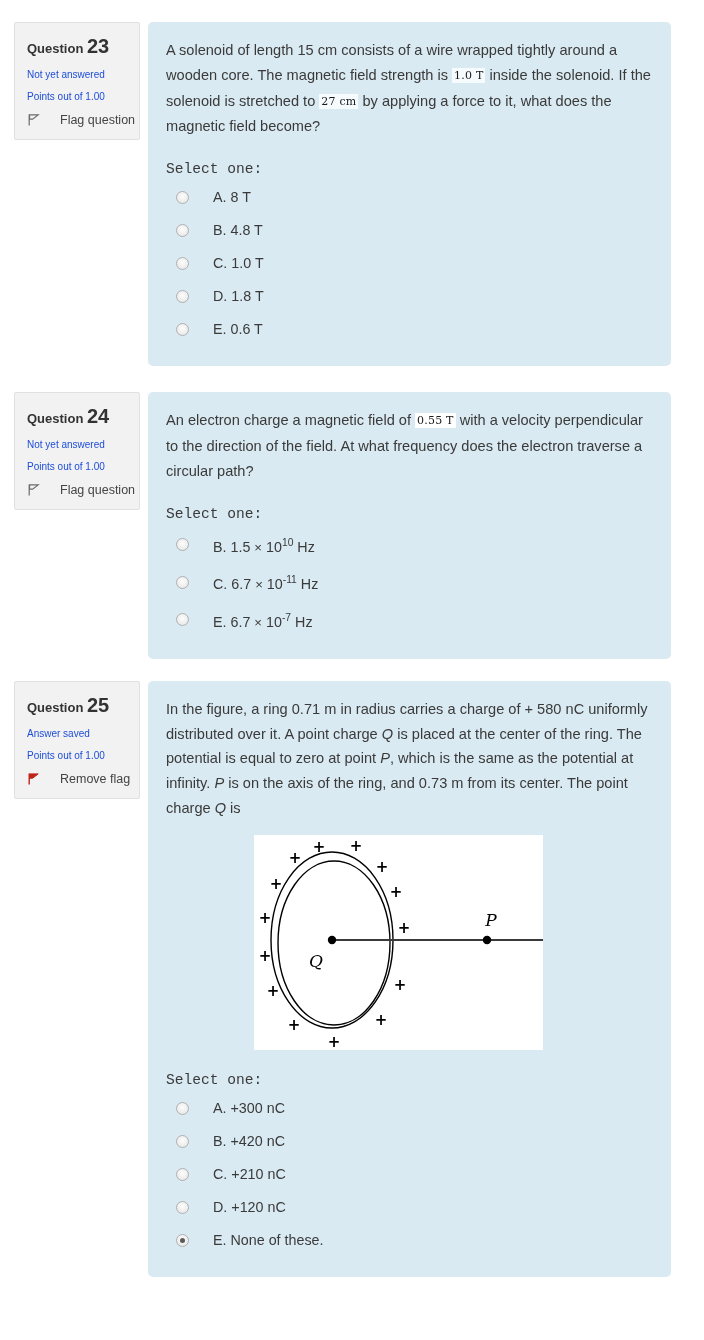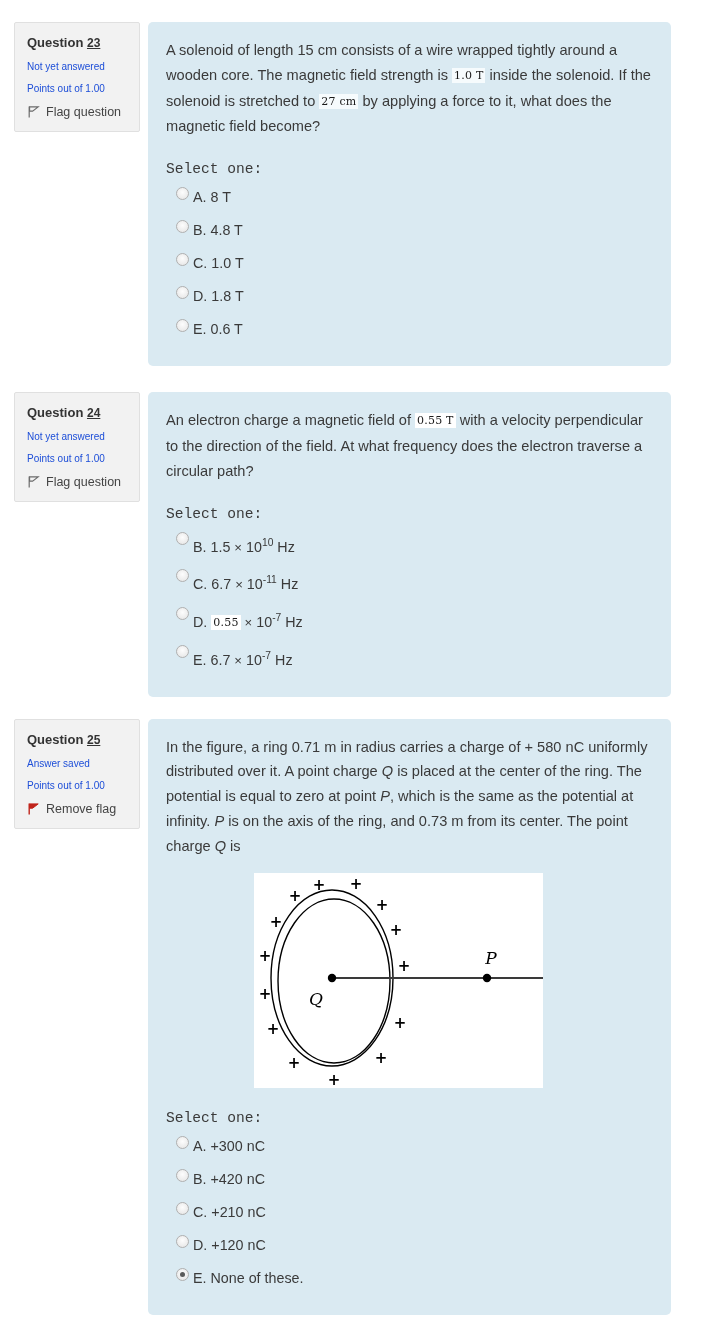--- a/index.html
+++ b/index.html
@@ -30,32 +30,32 @@
     padding: 12px 10px 12px 12px;
     flex: 0 0 126px;
   }
   .info .no {
     font-size: 13px;
     color: #333;
     font-weight: bold;
     margin-bottom: 11px;
     white-space: nowrap;
   }
-  .info .no .num { font-size: 12px; font-weight: bold; text-decoration: underline; }
+  .info .no .num { font-size: 20px; font-weight: bold; }
   .info .state,
   .info .grade {
     font-size: 10px;
     color: #1d4ed8;
     margin-bottom: 11px;
     white-space: nowrap;
   }
   .info .flagline {
     display: flex;
     align-items: center;
-    gap: 6px;
+    gap: 20px;
     font-size: 12.5px;
     color: #444;
     white-space: nowrap;
     cursor: pointer;
   }
   .info .flagline svg { display: block; }
 
   
   .content {
     margin-left: 8px;
@@ -88,21 +88,22 @@
 
   .answer-head {
     font-size: 14.6px;
     color: #3a3a3a;
     margin: 22px 0 4px 0;
     font-family: Liberation Mono, monospace;
   }
   .answers { margin: 0; padding: 0; list-style: none; }
   .answers li {
     display: flex;
-    gap: 4px;
+    align-items: center;
+    gap: 24px;
     padding: 6px 0 6px 10px;
     font-size: 14.3px;
     color: #3a3a3a;
     line-height: 21px;
     cursor: pointer;
   }
   .radio {
     flex: 0 0 13px;
     width: 13px; height: 13px;
     border-radius: 50%;
@@ -215,24 +216,20 @@
       </div>
       <div class="answer-head">Select one:</div>
       <ul class="answers">
         <li>
           <span class="radio"></span>
           <span class="atext"><span>B.</span> <span>1.5</span> <span class="times">×</span> <span>10</span><sup>10</sup> <span>Hz</span></span>
         </li>
         <li>
           <span class="radio"></span>
           <span class="atext"><span>C.</span> <span>6.7</span> <span class="times">×</span> <span>10</span><sup>-11</sup> <span>Hz</span></span>
-        </li>
-        <li>
-          <span class="radio"></span>
-          <span class="atext"><span>D.</span> <span class="mjx onwhite">0.55</span> <span class="times">×</span> <span>10</span><sup>-7</sup> <span>Hz</span></span>
         </li>
         <li>
           <span class="radio"></span>
           <span class="atext"><span>E.</span> <span>6.7</span> <span class="times">×</span> <span>10</span><sup>-7</sup> <span>Hz</span></span>
         </li>
       </ul>
     </div>
   </div>
 
   <div class="spacer-22"></div>

